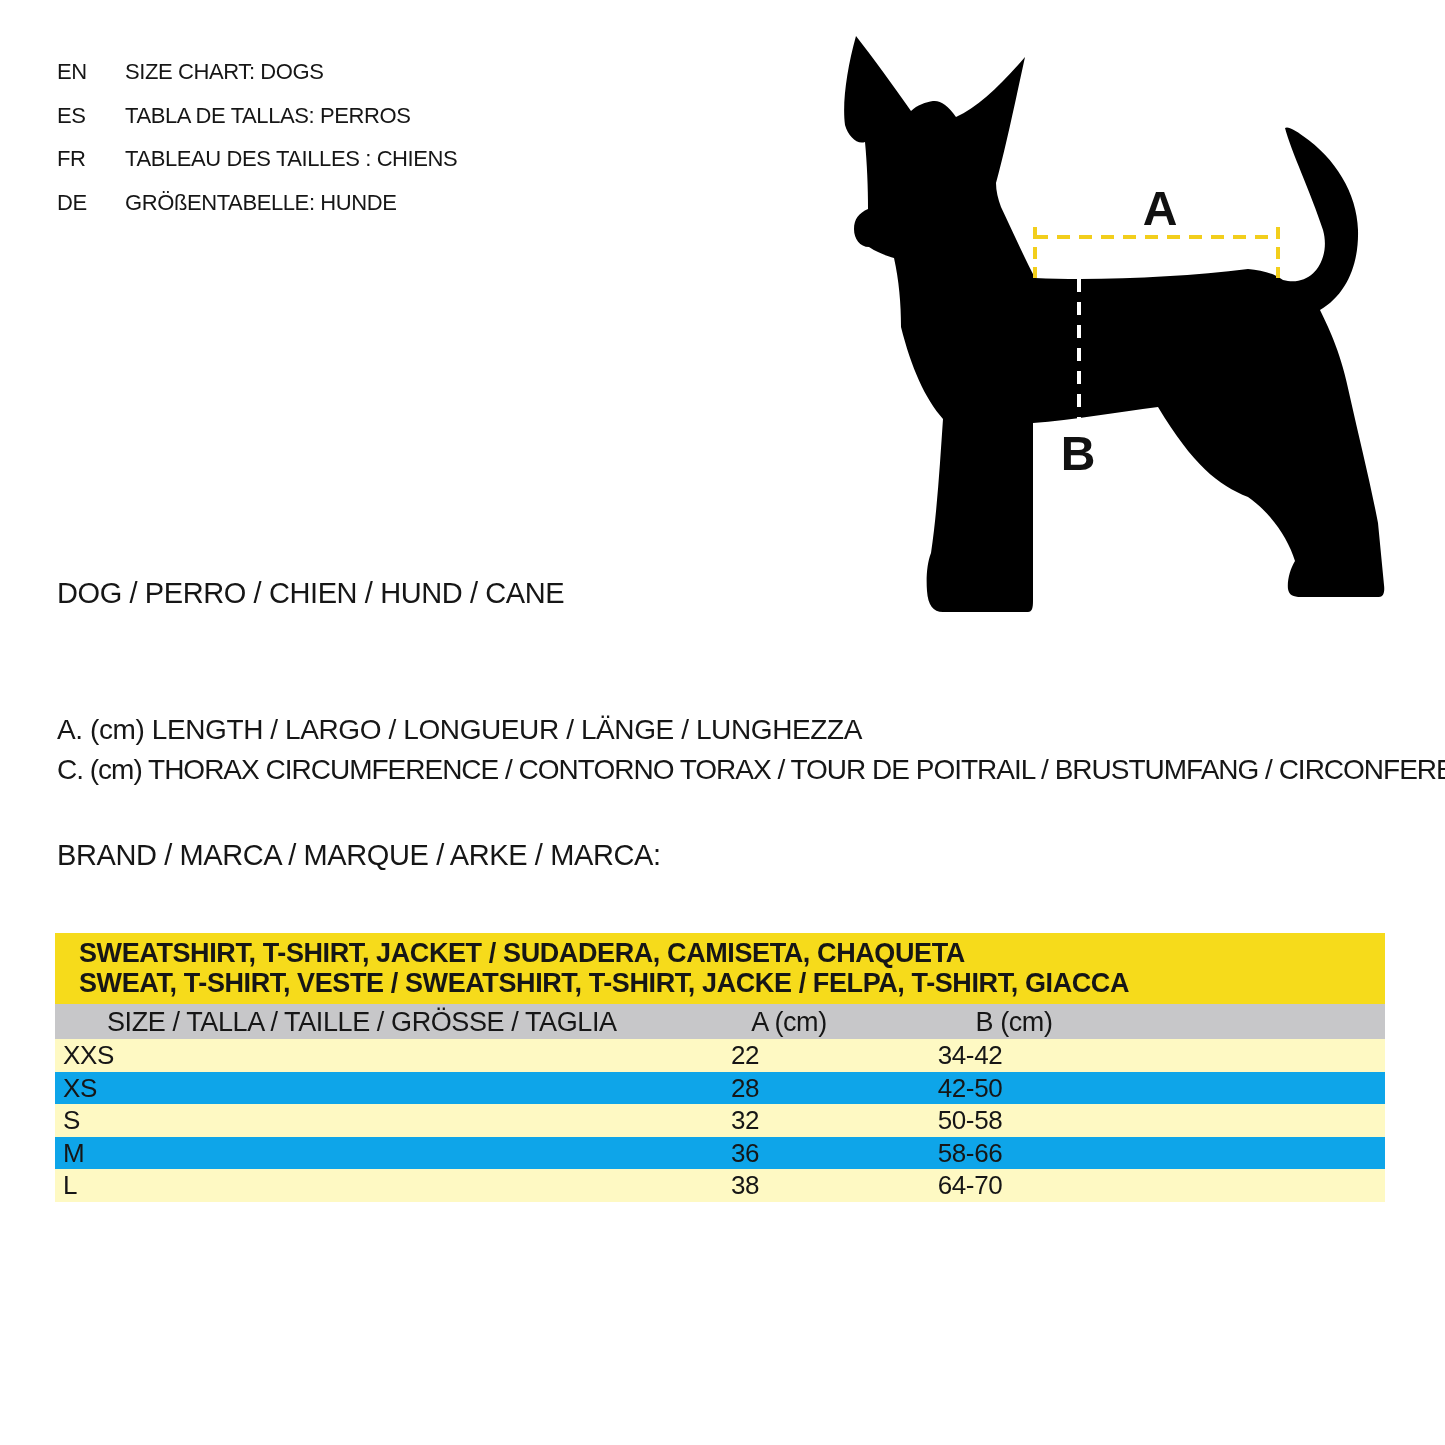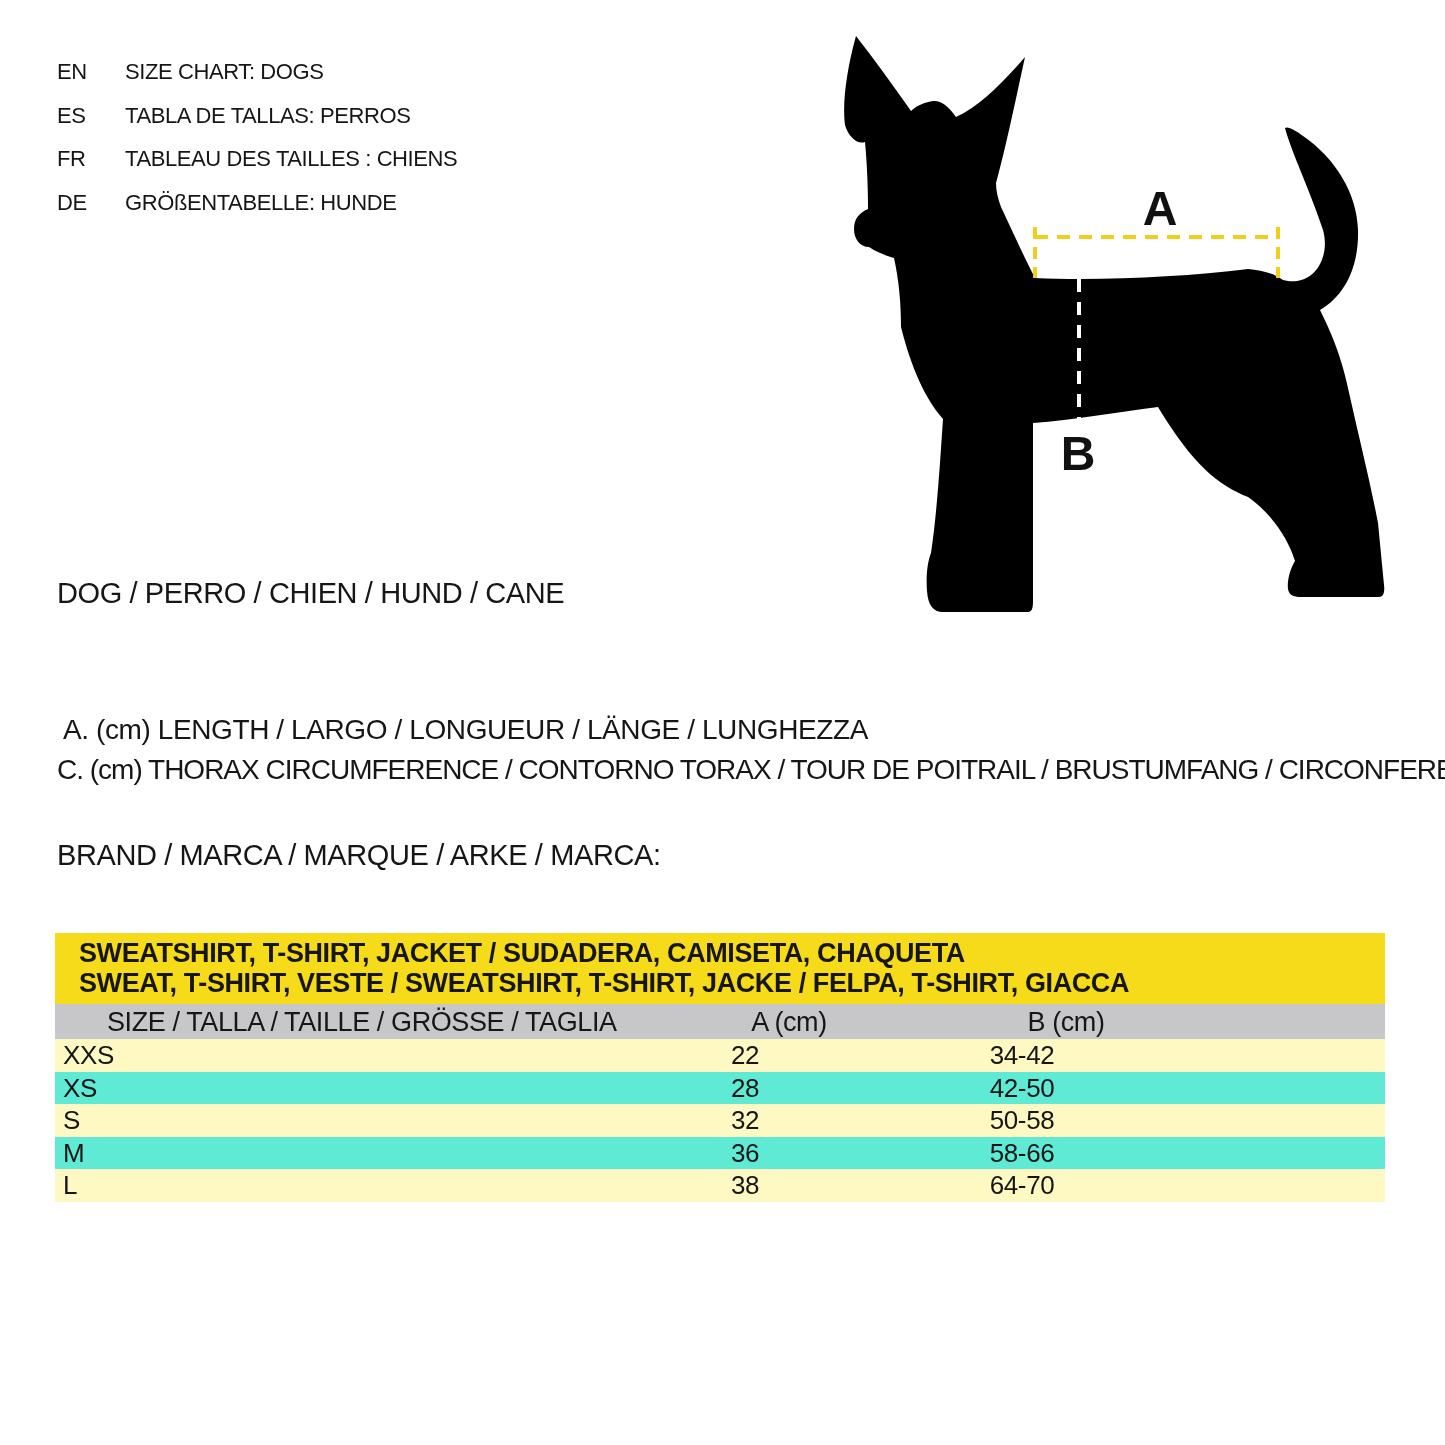--- a/index.html
+++ b/index.html
@@ -12,33 +12,33 @@
   .langs{position:absolute;left:57px;top:50px;}
   .lang-row{display:flex;height:43.5px;align-items:flex-start;font-size:22px;line-height:43.5px;}
   .lang-code{width:68px;flex:0 0 68px;}
   .lang-label{white-space:nowrap;}
   
   .dog-figure{position:absolute;left:843px;top:33px;width:560px;height:585px;}
   .dog-figure svg{display:block;width:100%;height:100%;}
   .measure-label{font-family:"Liberation Sans",sans-serif;font-weight:bold;font-size:48px;fill:#111111;}
   
   .dog-label{position:absolute;left:57px;top:577px;font-size:29px;white-space:nowrap;}
-  .legend-a{position:absolute;left:63px;top:714px;font-size:28px;white-space:nowrap;}
+  .legend-a{position:absolute;left:57px;top:714px;font-size:28px;white-space:nowrap;}
   .legend-c{position:absolute;left:57px;top:754px;font-size:28px;white-space:nowrap;letter-spacing:-1px;}
   .brand{position:absolute;left:57px;top:839px;font-size:29px;white-space:nowrap;}
   
   .size-table{position:absolute;left:55px;top:933px;width:1330px;}
   .tbl-head{background:#F6DB1B;padding:5px 10px 6px 24px;}
   .tbl-head div{font-weight:bold;font-size:27px;line-height:30px;white-space:nowrap;}
   .tbl-sub{position:relative;background:#C7C7C9;height:35px;font-size:27px;}
   .tbl-row{position:relative;height:32.5px;font-size:26px;background:#fef9c3;}
-  .tbl-row.alt{background:#5eead4;}
+  .tbl-row.alt{background:#0ea5e9;}
   .cell-size{position:absolute;left:8px;top:50%;transform:translateY(-50%);white-space:nowrap;}
   .cell-a{position:absolute;left:690px;top:50%;transform:translate(-50%,-50%);white-space:nowrap;}
-  .cell-b{position:absolute;left:967px;top:50%;transform:translate(-50%,-50%);white-space:nowrap;}
+  .cell-b{position:absolute;left:915px;top:50%;transform:translate(-50%,-50%);white-space:nowrap;}
   .tbl-sub .cell-size,.tbl-sub .cell-a,.tbl-sub .cell-b{font-size:27px;margin-left:44px;}
 </style>
 </head>
 <body>
 
 <div class="page">
 
   <div class="langs">
     <div class="lang-row">
       <span class="lang-code">EN</span>

